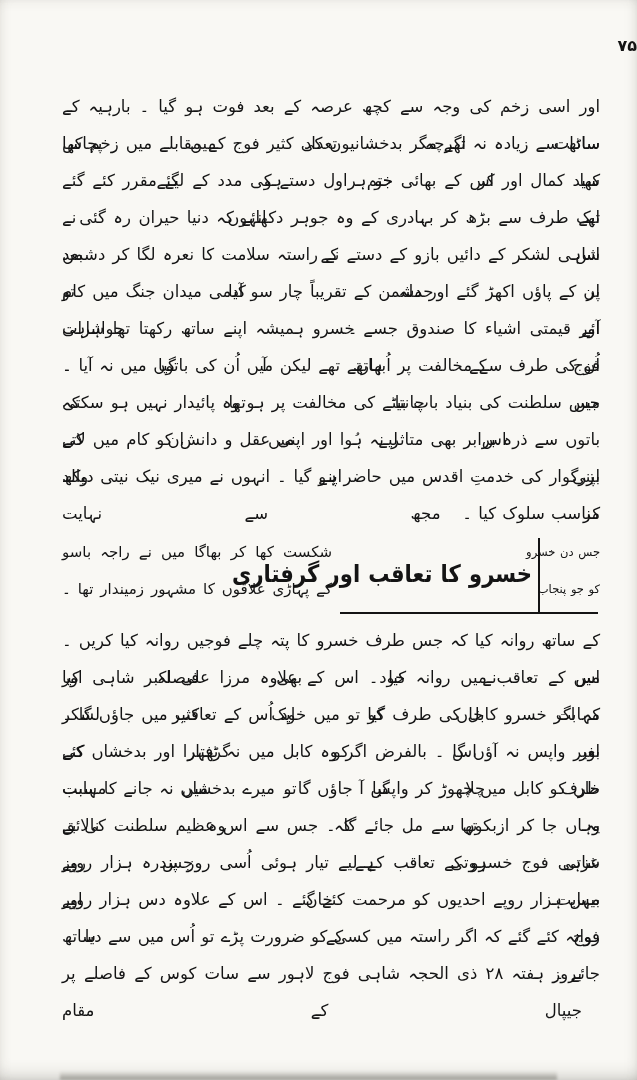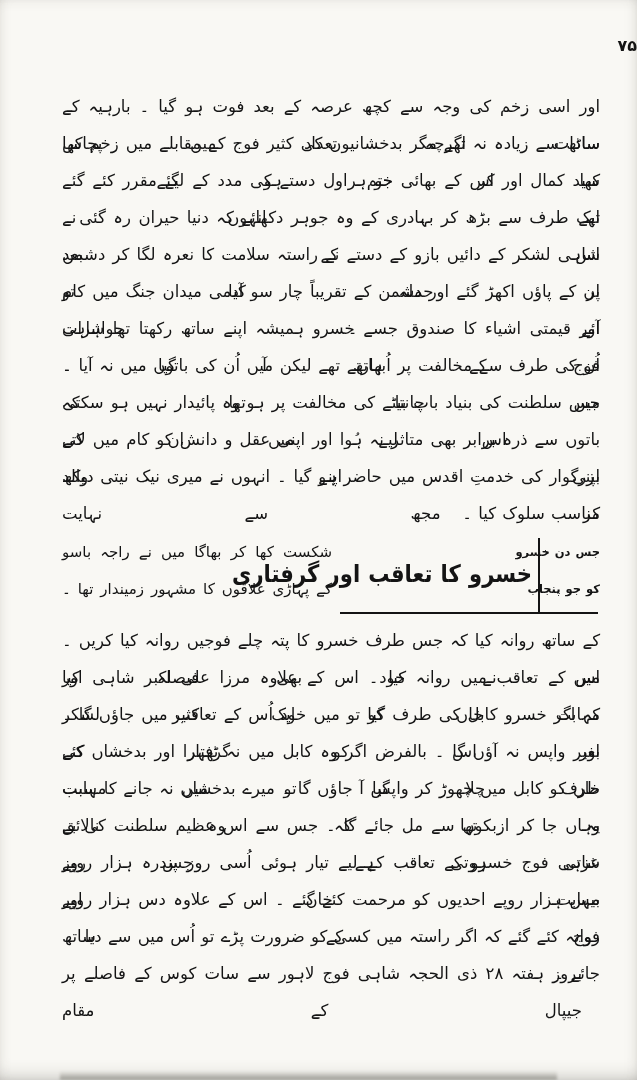--- a/index.html
+++ b/index.html
@@ -83,21 +83,21 @@
   .hd-rule{
     position:absolute;right:2px;bottom:4px;width:258px;height:2px;
     background:var(--ink);
   }
   .hd-snippet{
     position:absolute;right:0;top:0;width:57px;
     font-size:11.5px;line-height:37px;
     white-space:nowrap;
     text-align:right;
   }
-  .hd-snippet div{height:37px;overflow:visible;font-weight:bold;}
+  .hd-snippet div{height:37px;overflow:visible;}
 </style>
 </head>
 <body>
 
 <div class="page">
 
   <div class="page-number">۷۵</div>
 
   <div class="body-text">
 

